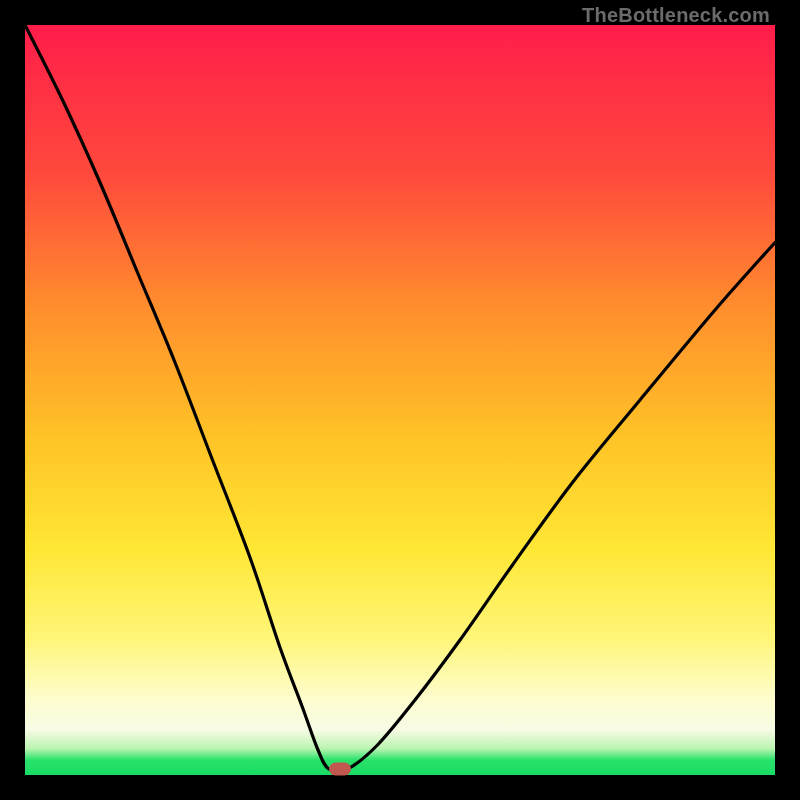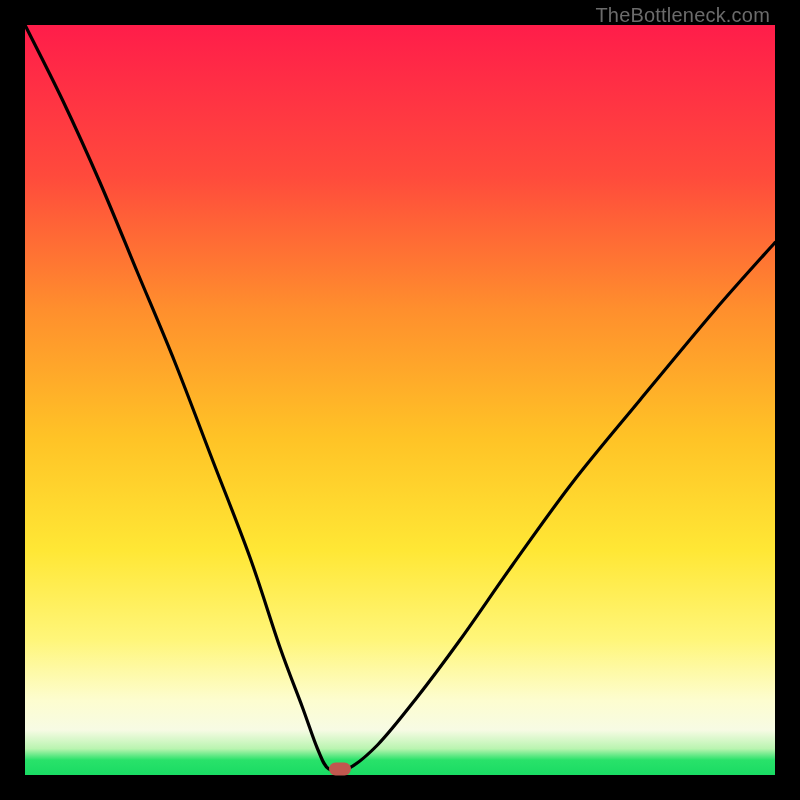--- a/index.html
+++ b/index.html
@@ -38,21 +38,21 @@
       #29e26a 98%,
       #19db63 100%
     );
   }
   .watermark {
     position: absolute;
     top: 4px;
     right: 30px;
     color: #6b6b6b;
     font-size: 20px;
-    font-weight: 400;
+    font-weight: 700;
     letter-spacing: 0.2px;
     user-select: none;
   }
   svg.curve {
     position: absolute;
     left: 0;
     top: 0;
     width: 750px;
     height: 750px;
     overflow: visible;

